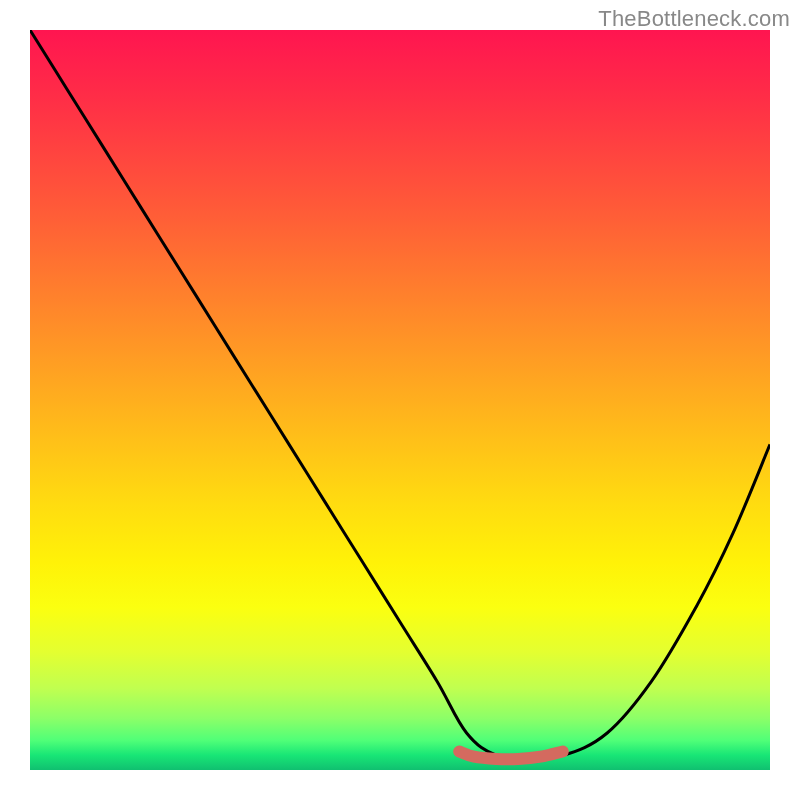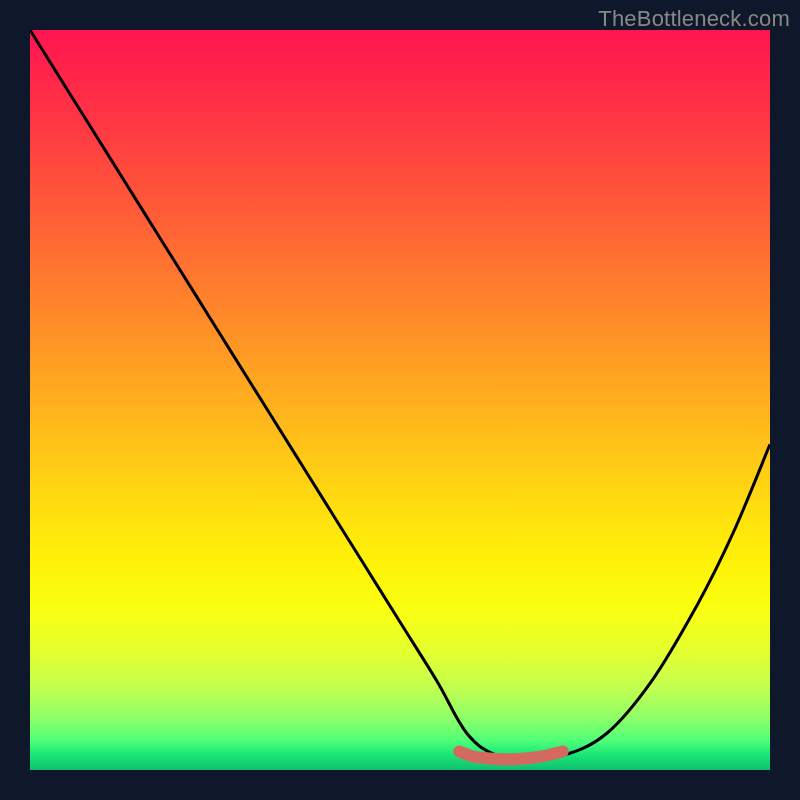--- a/index.html
+++ b/index.html
@@ -8,21 +8,21 @@
     width: 800px;
     height: 800px;
     background: #000;
     overflow: hidden;
     font-family: Arial, Helvetica, sans-serif;
   }
   .container {
     position: relative;
     width: 800px;
     height: 800px;
-    background: #0f172a;
+    background: #ffffff;
   }
   .plot {
     position: absolute;
     left: 30px;
     top: 30px;
     width: 740px;
     height: 740px;
     background: linear-gradient(to bottom,
       #ff1550 0%,
       #ff2a48 8%,

